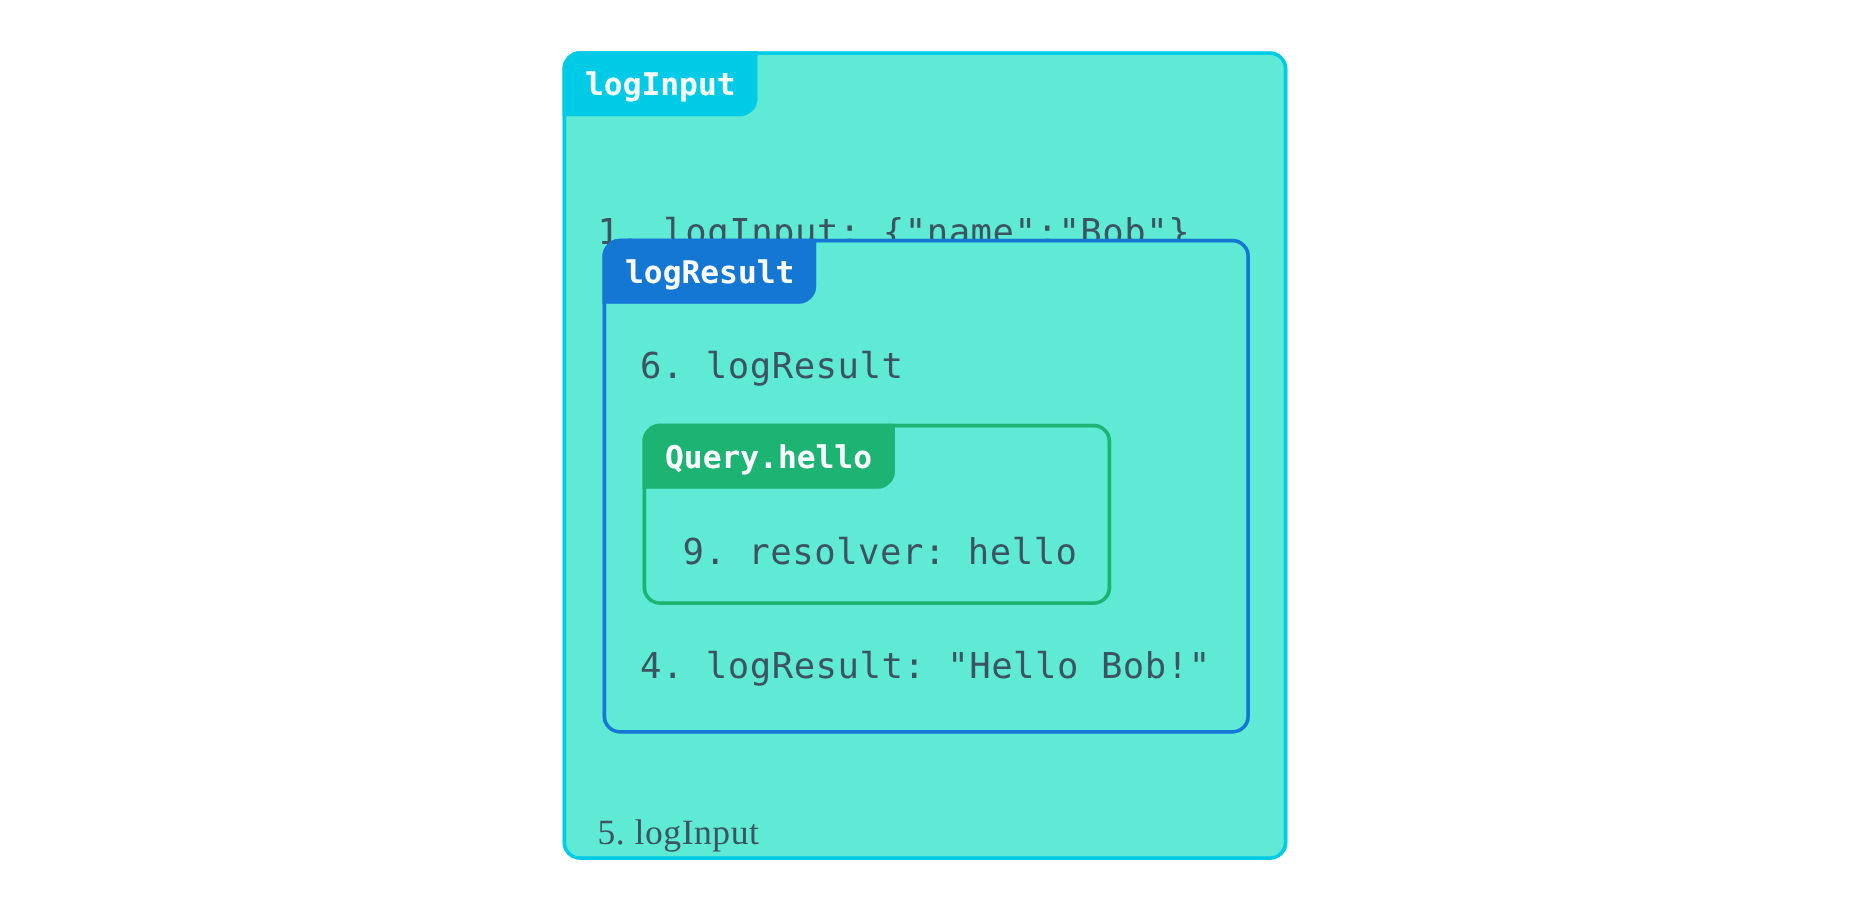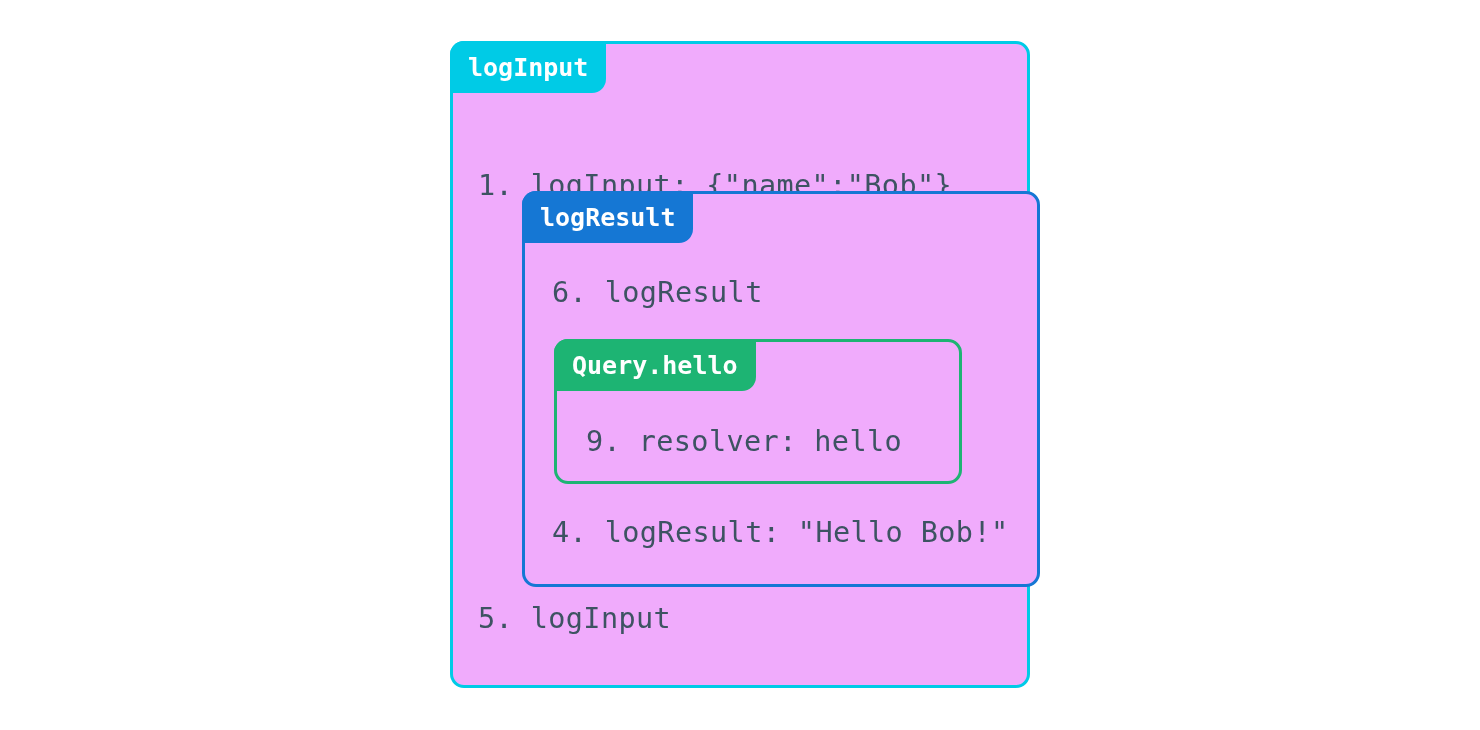--- a/index.html
+++ b/index.html
@@ -21,21 +21,21 @@
     height: 730px;
   }
 
   
   .frame {
     position: absolute;
     box-sizing: border-box;
     border-style: solid;
     border-width: 3px;
     border-radius: 14px;
-    background: #f0abfc;
+    background: #5eead4;
   }
 
   .frame-label {
     position: absolute;
     top: -3px;
     left: -3px;
     box-sizing: border-box;
     height: 52px;
     display: flex;
     align-items: center;
@@ -77,43 +77,42 @@
   #label-loginput {
     background: #00cbe6;
   }
 
   #frame-logresult {
     left: 29px;   
     top: 147px;   
     width: 518px;
     height: 396px;
     border-color: #1577d4;
-    margin-left: 40px;
   }
   #label-logresult {
     background: #1577d4;
   }
 
   #frame-queryhello {
     left: 29px;   
     top: 145px;   
-    width: 408px;
+    width: 375px;
     height: 145px;
     border-color: #1db473;
   }
   #label-queryhello {
     background: #1db473;
   }
 
   
   #line-1 { left: 25px;  top: 128px; }
   #line-2 { left: 27px;  top: 85px;  }
   #line-3 { left: 29px;  top: 86px;  }
   #line-4 { left: 27px;  top: 325px; }
-  #line-5 { left: 25px;  top: 561px; }
+  #line-5 { left: 25px;  top: 609px; font-family: Liberation Serif, serif; }
 </style>
 </head>
 <body>
 
 <div id="stage">
 
   <div class="frame" id="frame-loginput">
 
     <div class="frame-label" id="label-loginput">logInput</div>
 

